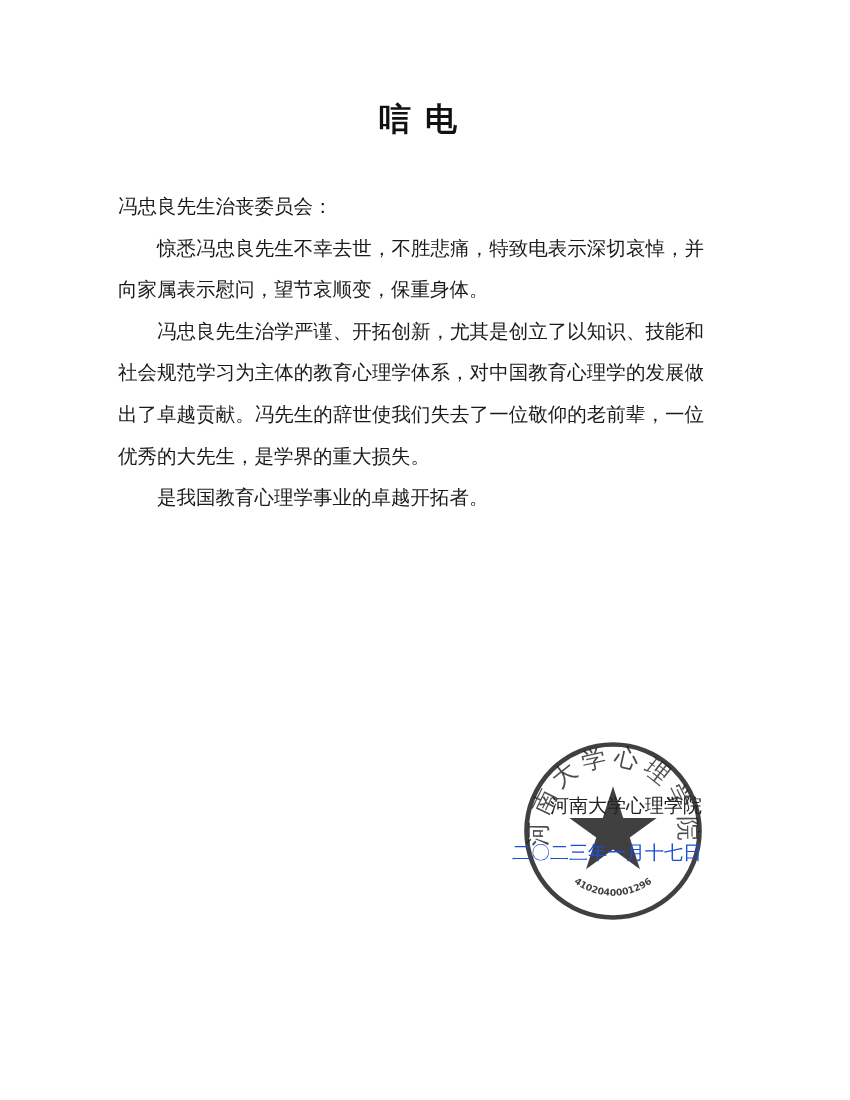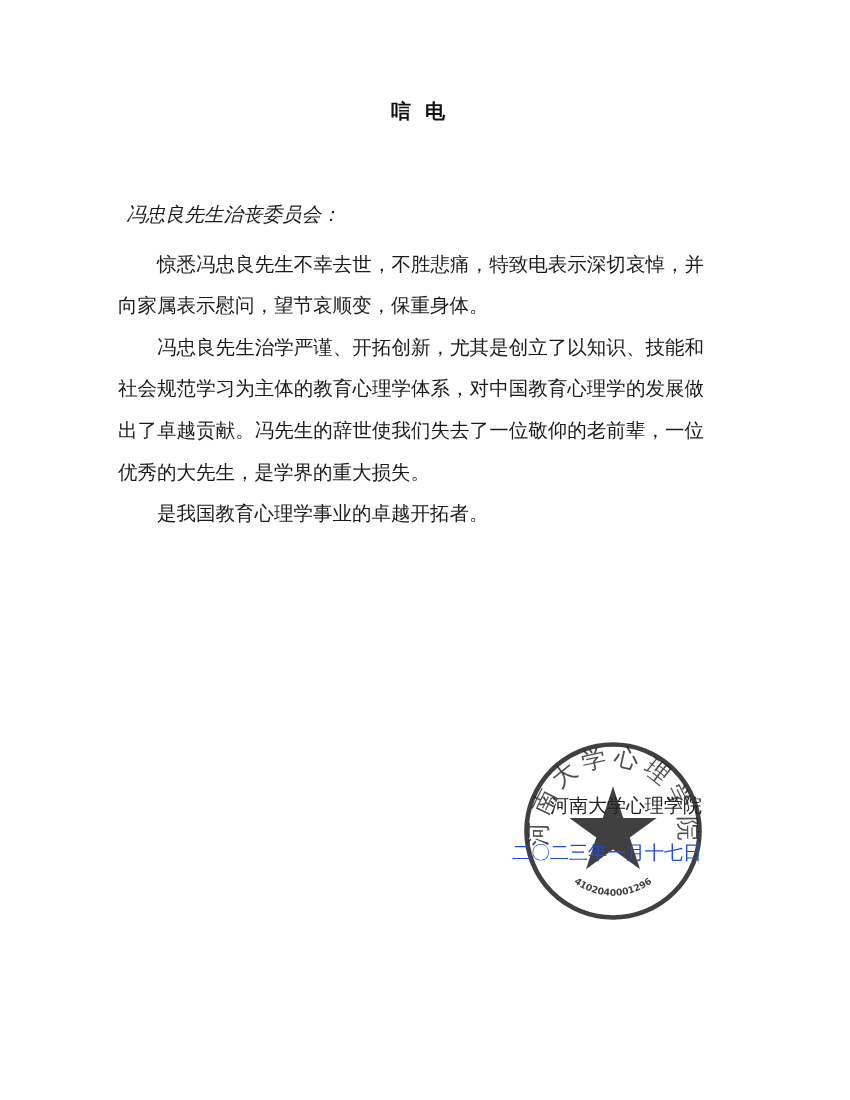--- a/index.html
+++ b/index.html
@@ -1,23 +1,23 @@
 <!DOCTYPE html>
 <html><head>
   <meta charset="utf-8">
   <style>
     html, body { margin: 0; padding: 0; background: #ffffff; }
     body { width: 850px; height: 1100px; position: relative; overflow: hidden;
       font-family: "DejaVu Serif", "Liberation Serif", serif; color: #1a1a1a; }
     .title { position: absolute; left: 0; width: 850px; top: 98px; text-align: center;
       font-family: "DejaVu Sans", "Liberation Sans", sans-serif; font-weight: bold;
-      font-size: 20px; letter-spacing: 14px; color: #111; }
+      font-size: 32px; letter-spacing: 14px; color: #111; }
     .body-text { position: absolute; left: 118px; width: 586px; top: 186px;
       font-size: 19.5px; line-height: 41.6px; }
-    .salutation { margin: 8px; font-style: italic; }
+    .salutation { margin: 0; }
     .para { margin: 0; text-indent: 2em; text-align: justify; text-align-last: left; }
     .signature { position: absolute; left: 470px; width: 232px; top: 793px; text-align: right;
       font-size: 19px; color: #222; }
     .date { position: absolute; left: 470px; width: 232px; top: 840px; text-align: right;
       font-size: 19px; color: #1d4ed8; }
     .seal { position: absolute; left: 520px; top: 738px; width: 186px; height: 186px; }
   </style>
 </head>
 <body>
 

